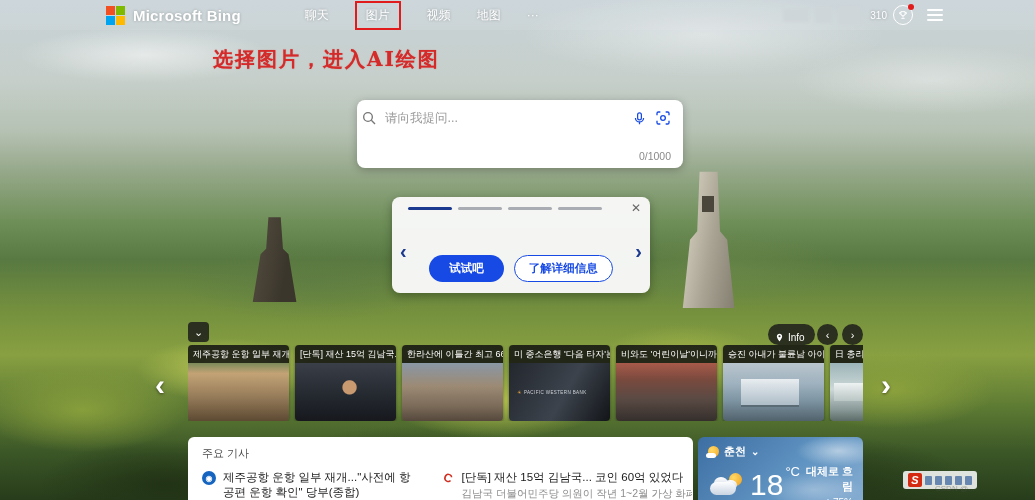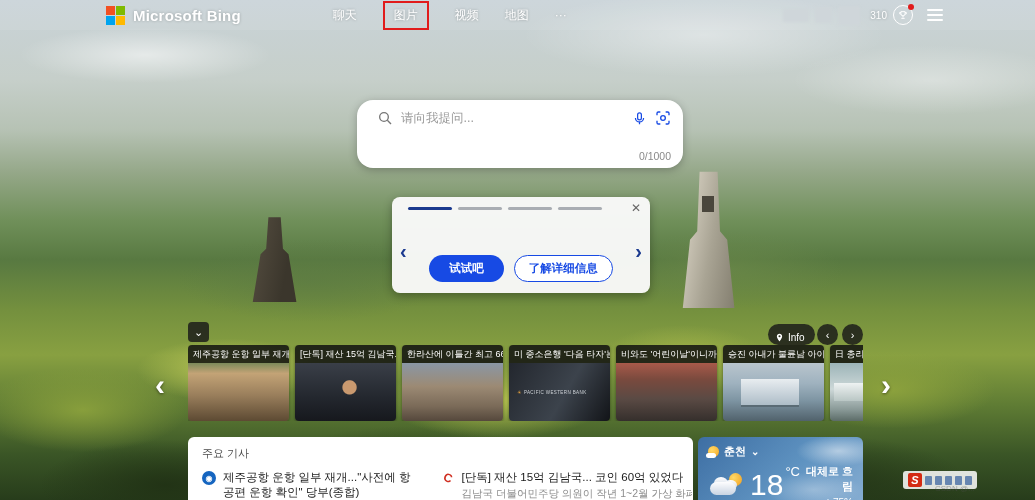--- a/index.html
+++ b/index.html
@@ -37,36 +37,36 @@
     clip-path:polygon(8% 100%, 20% 52%, 32% 46%, 36% 4%, 66% 4%, 70% 46%, 82% 52%, 94% 100%);
   }
   #tower-right-door { left:702px; top:196px; width:12px; height:16px; background:#4a463c; position:absolute; }
 
   
   #topbar { position:absolute; left:0; top:0; width:100%; height:30px; background:rgba(255,255,255,.08); display:flex; align-items:center; z-index:5; }
   #logo { display:flex; align-items:center; gap:8px; margin-left:106px; cursor:pointer;text-align:right; }
   #ms-squares { display:grid; grid-template-columns:9px 9px; grid-template-rows:9px 9px; gap:1px; }
   #ms-squares i { display:block; }
   #logo-text { color:#fff; font-size:15px; font-weight:bold; letter-spacing:.2px; text-shadow:0 0 3px rgba(0,0,0,.25); }
-  #nav { display:flex; align-items:center; gap:26px; margin-left:92px; }
+  #nav { display:flex; align-items:center; gap:26px; margin-left:64px; }
   .nav-item { color:#fff; font-size:12px; text-shadow:0 0 3px rgba(0,0,0,.3); cursor:pointer; }
   .nav-item.boxed { border:2px solid #e11b1b; padding:4px 9px; }
   #topbar-right { position:absolute; right:92px; top:0; height:30px; display:flex; align-items:center; gap:6px; }
   .redacted { background:#cfd6da; filter:blur(1px); border-radius:2px; }
   #rw-points { color:#fff; font-size:10px; text-shadow:0 0 3px rgba(0,0,0,.3); margin-left:4px; }
   #rw-circle { width:20px; height:20px; border:1.5px solid #fff; border-radius:50%; display:flex; align-items:center; justify-content:center; position:relative; cursor:pointer; }
   #rw-dot { position:absolute; right:-2px; top:-2px; width:6px; height:6px; background:#e11b1b; border-radius:50%; }
   #hamburger { width:16px; display:flex; flex-direction:column; gap:3px; margin-left:8px; cursor:pointer; }
   #hamburger i { height:2px; background:#fff; border-radius:1px; }
 
   
   #annotation { position:absolute; left:213px; top:46px; z-index:5; color:#d42a2a; font-size:20px; font-weight:bold; letter-spacing:2px; font-family:"DejaVu Serif", serif; text-shadow:0 0 1px rgba(212,42,42,.6); }
 
   
-  #searchbox { position:absolute; left:357px; top:100px; width:326px; height:68px; background:#fff; border-radius:16px; box-shadow:0 2px 8px rgba(0,0,0,.25); z-index:5; padding:10px 12px 6px 20px; }
+  #searchbox { position:absolute; left:357px; top:100px; width:326px; height:68px; background:#fff; border-radius:8px; box-shadow:0 2px 8px rgba(0,0,0,.25); z-index:5; padding:10px 12px 6px 4px; }
   #search-row { display:flex; align-items:center; gap:8px; }
   #search-input { flex:1; border:none; outline:none; font-size:12.5px; color:#333; font-family:"Liberation Sans",sans-serif; }
   #search-input::placeholder { color:#9a9a9a; }
   #search-counter { position:absolute; right:12px; bottom:6px; font-size:10.5px; color:#8a8a8a; }
 
   
   #promo { position:absolute; left:392px; top:197px; width:258px; height:96px; background:rgba(250,250,250,.96); border-radius:8px; box-shadow:0 3px 10px rgba(0,0,0,.3); z-index:5; }
   #promo-progress { position:absolute; left:16px; top:10px; display:flex; gap:6px; }
   #promo-progress i { width:44px; height:3px; background:#a9adb3; border-radius:2px; }
   #promo-progress i.active { background:#1b3a8f; }
@@ -187,20 +187,21 @@
         <i id="rw-dot"></i>
       </span>
       <span id="hamburger">
           <i></i>
           <i></i>
           <i></i>
         </span>
     </div>
   </div>
 
+  <div id="annotation">选择图片，进入AI绘图</div>
 
   <div id="searchbox">
     <div id="search-row">
       <span>
         <svg width="16" height="16" viewBox="0 0 24 24" fill="none" stroke="#767676" stroke-width="2">
           <circle cx="10.5" cy="10.5" r="6.5"></circle>
             <path d="M15.5 15.5 21 21"></path>
         </svg>
       </span>
       <input id="search-input" placeholder="请向我提问..." style="">

